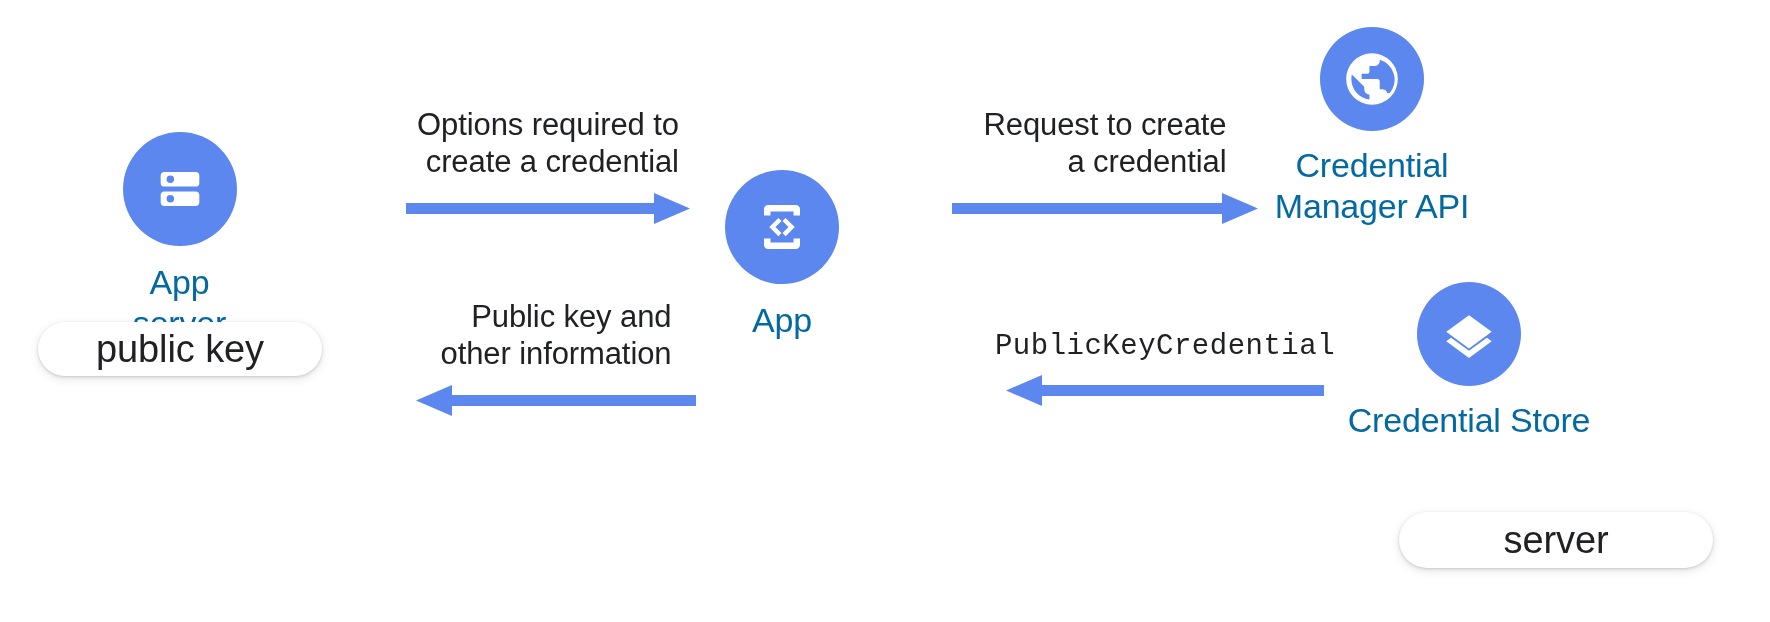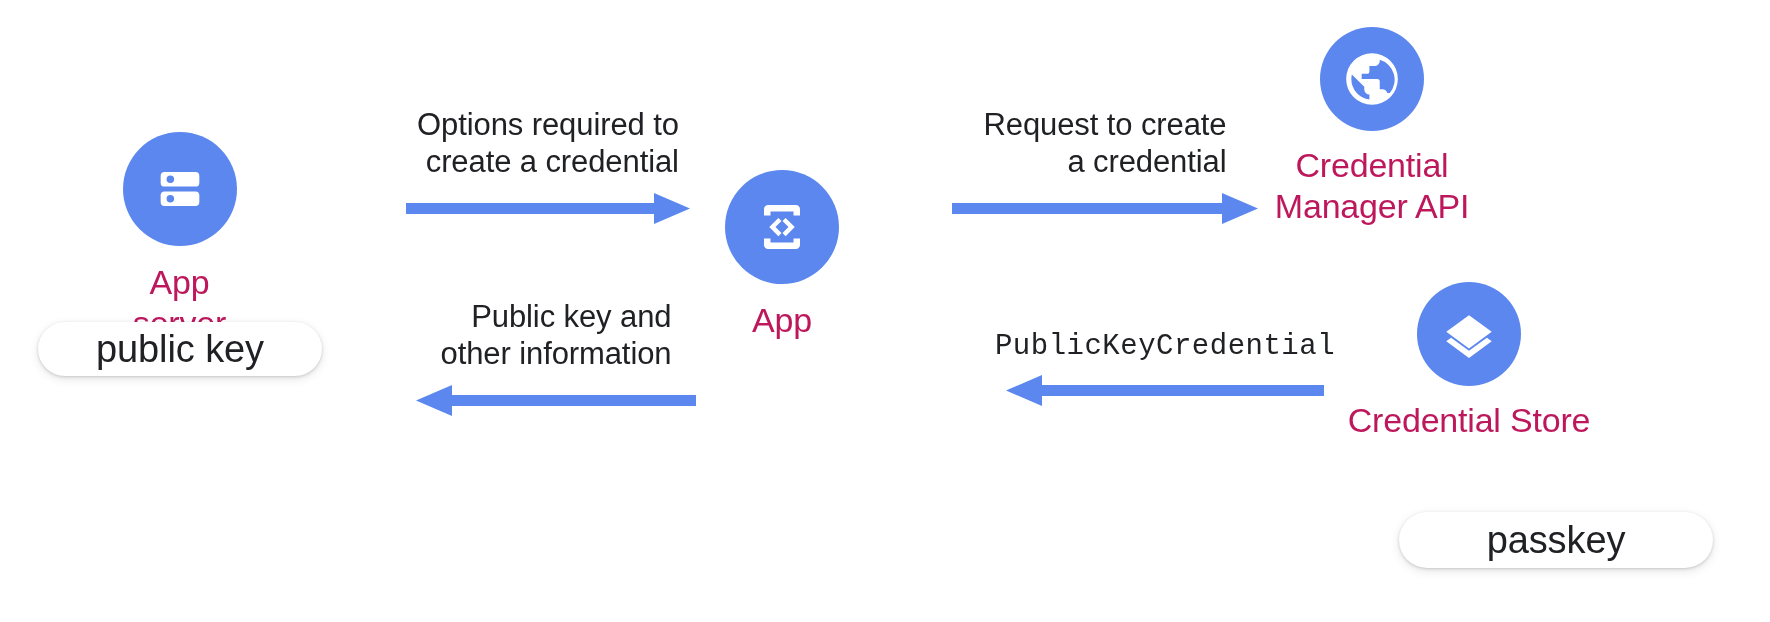--- a/index.html
+++ b/index.html
@@ -30,21 +30,21 @@
     border-radius: 50%;
     background: #5b87ee;
     display: flex;
     align-items: center;
     justify-content: center;
     flex: none;
   }
   .node-label {
     font-size: 34px;
     line-height: 41px;
-    color: #be185d;
+    color: #0369a1;
     text-align: center;
     letter-spacing: -0.2px;
     white-space: pre-line;
     font-weight: 400;
   }
 
   
   .pill {
     position: absolute;
     background: #ffffff;
@@ -136,21 +136,21 @@
     <div class="circle" style="width:104px; height:104px;">
       <svg class="icon-svg" width="58" height="58" viewBox="0 0 24 24" aria-hidden="true">
         <path fill="#ffffff" d="M12 4.2 2.6 11.1 12 18l9.4-6.9L12 4.2z"></path>
         <path fill="#ffffff" d="M12 18.9 4.6 13.5 2.6 15l9.4 6.9L21.4 15l-2-1.5L12 18.9z"></path>
       </svg>
     </div>
     <div class="node-label" style="margin-top:14px;">Credential Store</div>
   </div>
 
   <div class="pill" style="left:1399px; top:512px; width:314px; height:56px;">
-    <span>passkey</span>
+    <span>server</span>
   </div>
 
   <div class="flowgroup" style="left:352px; top:106px; width:392px;">
     <div class="flow-caption">Options required to
 create a credential</div>
     <svg class="arrow" width="284" height="36" viewBox="0 0 284 36">
       <rect x="0" y="14" width="248" height="11" fill="#5b87ee"></rect>
       <path d="M248 4 284 19.5 248 35z" fill="#5b87ee"></path>
     </svg>
   </div>

